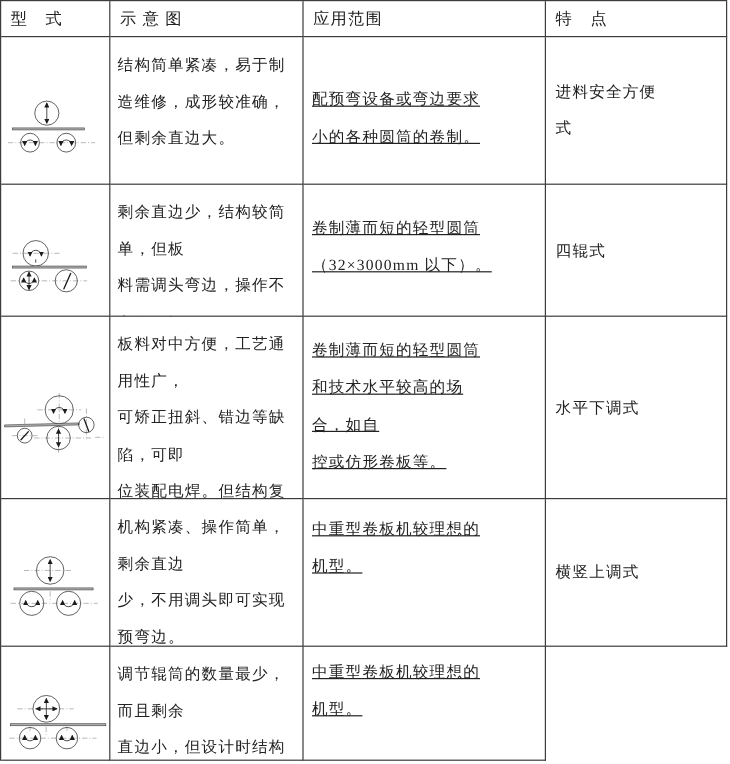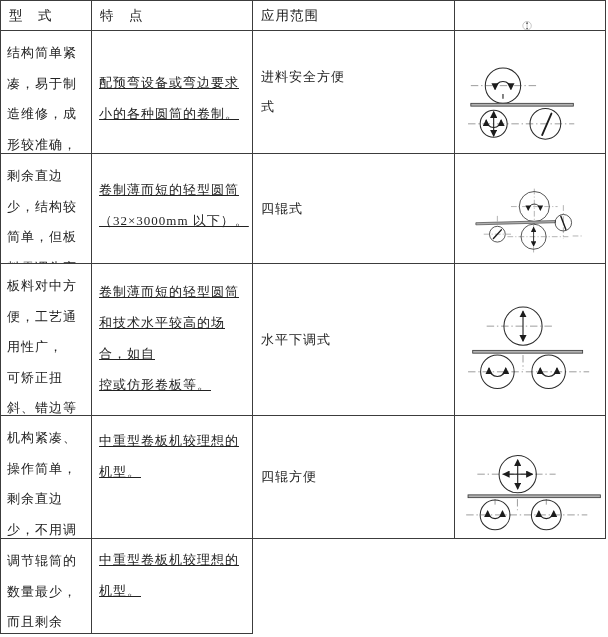--- a/index.html
+++ b/index.html
@@ -8,21 +8,21 @@
   .tbl{position:absolute;left:0;top:0;display:grid;
        grid-template-columns:91px 161px 202px 151px;
        grid-template-rows:30px 123px 110px 152px 123px 95px;
        border-top:1px solid #3c3c3c;border-left:1px solid #3c3c3c;
        width:605px;height:633px;background:#fff;}
   .cell{border-right:1px solid #3c3c3c;border-bottom:1px solid #3c3c3c;
         box-sizing:border-box;overflow:hidden;font-size:13px;letter-spacing:1px;
         white-space:pre-line;}
   .hdr{padding:6px 0 0 8px;font-size:13.5px;}
   .typ{display:flex;align-items:center;padding-left:8px;line-height:30px;}
-  .feat{padding:8px 2px 12px 6px;line-height:30.5px;font-family:Liberation Mono, monospace;}
+  .feat{padding:8px 2px 12px 6px;line-height:30.5px;}
   .app{padding-left:7px;line-height:31px;text-decoration:underline;}
   .app.r1{padding-top:36px}.app.r2{padding-top:20px}.app.r3{padding-top:12px}
   .app.r4{padding-top:9px}.app.r5{padding-top:5px}
   .schem{position:relative;padding:0;}
   .schem svg{display:block;width:100%;height:100%;}
   .roll{fill:none;stroke:#2a2a2a;stroke-width:1.1;}
   .arrow{fill:none;stroke:#222;stroke-width:1.2;}
   .diag{stroke:#1c1c1c;stroke-width:2;stroke-linecap:round;}
   .cl{stroke:#8a8a8a;stroke-width:0.9;stroke-dasharray:8 3 1.5 3;fill:none;}
   .plate{fill:#b3b3b3;stroke:#3a3a3a;stroke-width:0.9;}
@@ -34,22 +34,23 @@
   <defs>
     <marker id="ah" viewBox="0 0 10 10" refX="8.5" refY="5" markerWidth="6.5" markerHeight="6.5" orient="auto-start-reverse">
       <path d="M0,0 L10,5 L0,10 z" fill="#1c1c1c"></path>
     </marker>
   </defs>
 </svg>
 
 <div class="tbl">
 
   <div class="cell hdr">型　式</div>
+  <div class="cell hdr">示 意 图</div>
+  <div class="cell hdr">应用范围</div>
   <div class="cell hdr">特　点</div>
-  <div class="cell hdr">应用范围</div>
 
   <div class="cell schem">
     <svg viewBox="0 0 161 123">
       <line class="cl" x1="10" y1="81" x2="140" y2="81"></line>
       <circle class="roll" cx="68" cy="37" r="18"></circle>
       <line class="arrow" x1="68" y1="22" x2="68" y2="52" marker-start="url(#ah)" marker-end="url(#ah)"></line>
       <rect class="plate" x="17" y="59" width="107" height="3"></rect>
       <circle class="roll" cx="43" cy="81" r="14"></circle>
       <path class="arrow" d="M35,85 A8,8 0 0 1 51,85" marker-start="url(#ah)" marker-end="url(#ah)"></path>
       <circle class="roll" cx="97" cy="81" r="14"></circle>
@@ -132,21 +133,21 @@
       <path class="arrow" d="M91.5,75 A9,9 0 0 0 109.5,75" marker-start="url(#ah)" marker-end="url(#ah)"></path>
     </svg>
   </div>
   <div class="cell feat">机构紧凑、操作简单，剩余直边
 少，不用调头即可实现预弯边。
 进料安全方便。但坯料对中不如
 四辊方便。</div>
   <div class="cell app r4">中重型卷板机较理想的
 机型。</div>
 
-  <div class="cell typ">四辊方便</div>
+  <div class="cell typ">横竖上调式</div>
   <div class="cell schem">
     <svg viewBox="0 0 161 95">
       <line class="cl" x1="24" y1="27.3" x2="108" y2="27.3"></line>
       <circle class="roll" cx="67.3" cy="27.3" r="20"></circle>
       <line class="arrow" x1="67.3" y1="12" x2="67.3" y2="43" marker-start="url(#ah)" marker-end="url(#ah)"></line>
       <line class="arrow" x1="52" y1="27.3" x2="83" y2="27.3" marker-start="url(#ah)" marker-end="url(#ah)"></line>
       <rect class="plate" x="14" y="49.5" width="142" height="3"></rect>
       <line class="cl" x1="12" y1="71" x2="142" y2="71"></line>
       <line class="cl" x1="67" y1="54" x2="67" y2="66"></line>
       <line class="cl" x1="43" y1="54" x2="43" y2="60"></line>

